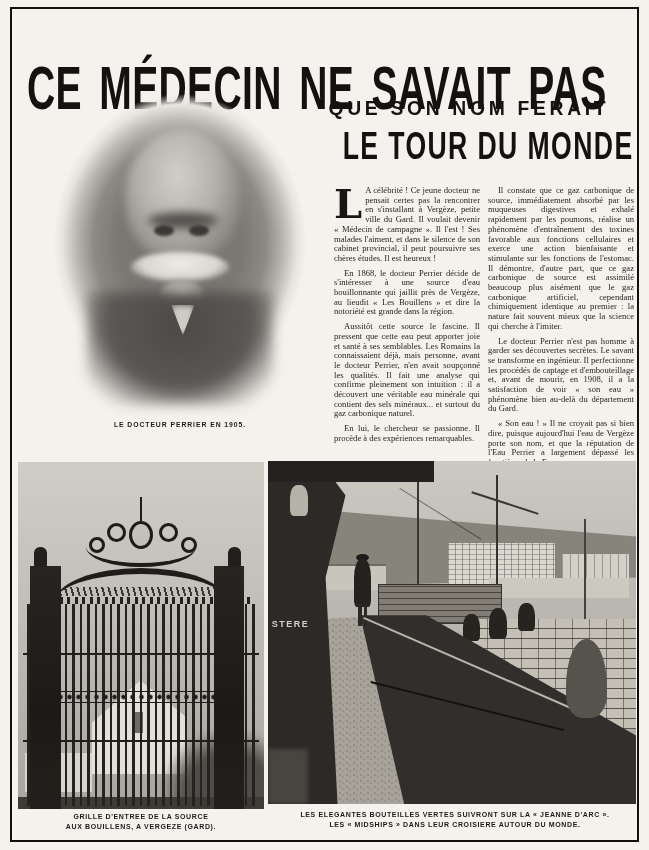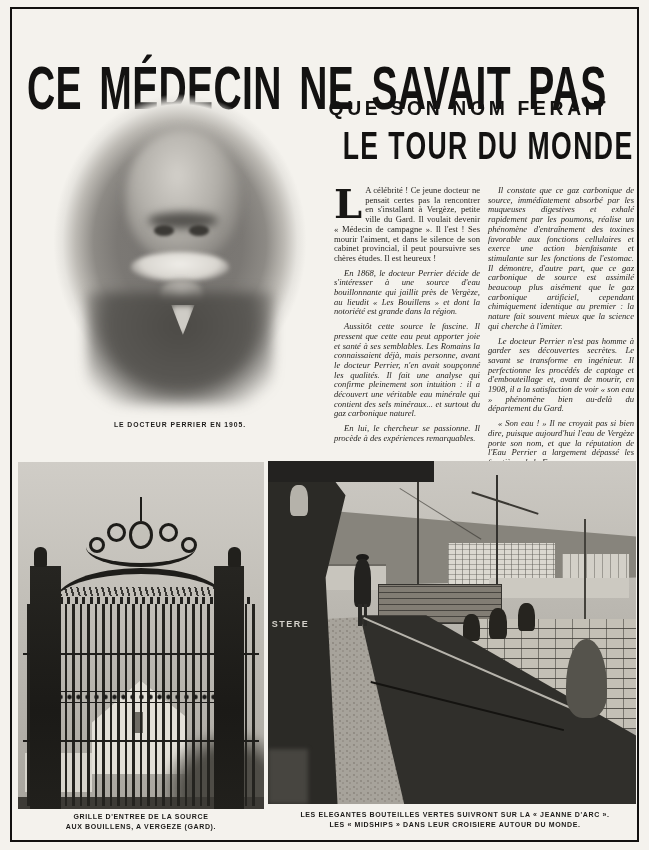--- a/index.html
+++ b/index.html
@@ -42,21 +42,21 @@
   .portrait-caption{position:absolute;left:35px;top:421px;width:290px;text-align:center;
         font-family:"Liberation Sans",sans-serif;font-weight:bold;font-size:6.8px;
         letter-spacing:.14em;color:#1d1c1a;}
 
   
   .col{position:absolute;top:186px;width:146px;text-align:justify;
         font-size:8.6px;line-height:9.7px;color:#211f1c;}
   .col1{left:334px;}
   .col2{left:488px;}
   .para{margin:0 0 5px 0;}
-  .para.indent{text-indent:10px;font-style:italic;}
+  .para.indent{text-indent:10px;}
   .dropcap{float:left;font-family:"DejaVu Serif",serif;font-weight:bold;
         font-size:40px;line-height:32px;padding:2px 3px 0 0;color:#181715;}
   .signoff{margin:3px 0 0 0;text-align:right;font-style:italic;font-size:9px;}
 
   
   .photo-caption{position:absolute;text-align:center;font-family:"Liberation Sans",sans-serif;
         font-weight:bold;font-size:7px;line-height:9.5px;letter-spacing:.09em;color:#1c1b19;}
 
   
   .gate{position:absolute;left:18px;top:462px;width:246px;height:347px;overflow:hidden;
@@ -178,22 +178,22 @@
     <div class="eye-l"></div>
     <div class="eye-r"></div>
     <div class="moustache"></div>
     <div class="goatee"></div>
     <div class="suit"></div>
     <div class="collar"></div>
   </div>
   <div class="portrait-caption">LE DOCTEUR PERRIER EN 1905.</div>
 
   <div class="col col1">
-    <p class="para first"><span class="dropcap">L</span><span>A célébrité ! Ce jeune docteur ne pensait certes pas la rencontrer en s'installant à Vergèze, petite ville du Gard. Il voulait devenir « Médecin de campagne ». Il l'est ! Ses mourir l'aiment, et dans le silence de son cabinet provincial, il peut poursuivre ses chères études. Il est heureux !</span></p>
-    <p class="para indent">En 1868, le docteur Perrier décide de s'intéresser à une source d'eau bouillonnante qui jaillit près de Vergèze, au lieudit « Les Bouillens » et dont la notoriété est grande dans la région.</p>
+    <p class="para first"><span class="dropcap">L</span><span>A célébrité ! Ce jeune docteur ne pensait certes pas la rencontrer en s'installant à Vergèze, petite ville du Gard. Il voulait devenir « Médecin de campagne ». Il l'est ! Ses malades l'aiment, et dans le silence de son cabinet provincial, il peut poursuivre ses chères études. Il est heureux !</span></p>
+    <p class="para indent">En 1868, le docteur Perrier décide de s'intéresser à une source d'eau bouillonnante qui jaillit près de Vergèze, au lieudit « Les Bouillens » et dire la notoriété est grande dans la région.</p>
     <p class="para indent">Aussitôt cette source le fascine. Il pressent que cette eau peut apporter joie et santé à ses semblables. Les Romains la connaissaient déjà, mais personne, avant le docteur Perrier, n'en avait soupçonné les qualités. Il fait une analyse qui confirme pleinement son intuition : il a découvert une véritable eau minérale qui contient des sels minéraux... et surtout du gaz carbonique naturel.</p>
     <p class="para indent">En lui, le chercheur se passionne. Il procède à des expériences remarquables.</p>
   </div>
 
   <div class="col col2">
     <p class="para indent">Il constate que ce gaz carbonique de source, immédiatement absorbé par les muqueuses digestives et exhalé rapidement par les poumons, réalise un phénomène d'entraînement des toxines favorable aux fonctions cellulaires et exerce une action bienfaisante et stimulante sur les fonctions de l'estomac. Il démontre, d'autre part, que ce gaz carbonique de source est assimilé beaucoup plus aisément que le gaz carbonique artificiel, cependant chimiquement identique au premier : la nature fait souvent mieux que la science qui cherche à l'imiter.</p>
     <p class="para indent">Le docteur Perrier n'est pas homme à garder ses découvertes secrètes. Le savant se transforme en ingénieur. Il perfectionne les procédés de captage et d'embouteillage et, avant de mourir, en 1908, il a la satisfaction de voir « son eau » phénomène bien au-delà du département du Gard.</p>
     <p class="para indent">« Son eau ! » Il ne croyait pas si bien dire, puisque aujourd'hui l'eau de Vergèze porte son nom, et que la réputation de l'Eau Perrier a largement dépassé les frontières de la France.</p>
     <p class="signoff">(Communiqué.)</p>
   </div>

